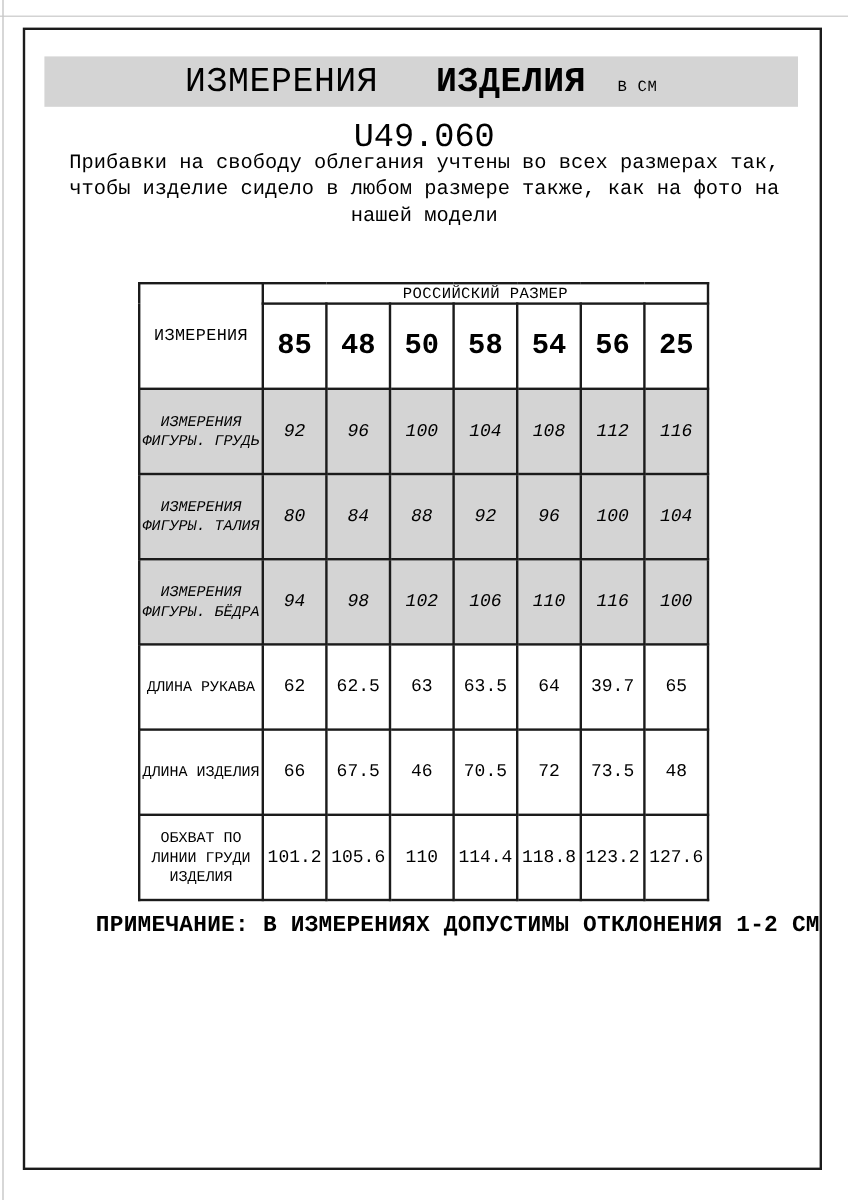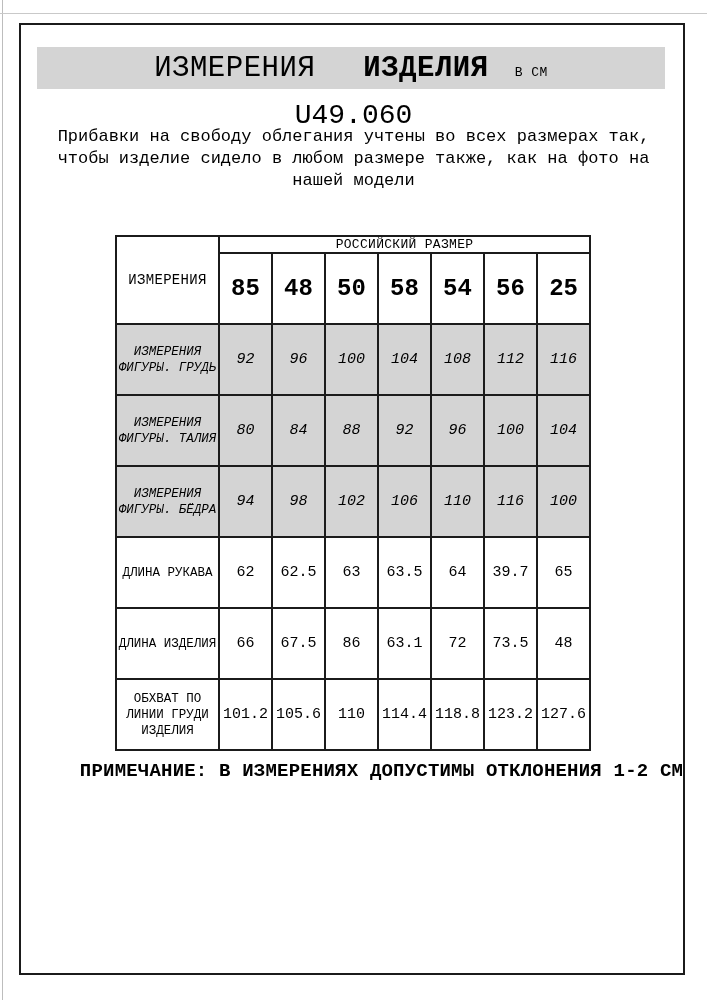--- a/index.html
+++ b/index.html
@@ -152,22 +152,22 @@
         <td class="val">63</td>
         <td class="val">63.5</td>
         <td class="val">64</td>
         <td class="val">39.7</td>
         <td class="val">65</td>
       </tr>
       <tr class="r-data">
         <td class="lbl">ДЛИНА ИЗДЕЛИЯ</td>
         <td class="val">66</td>
         <td class="val">67.5</td>
-        <td class="val">86</td>
-        <td class="val">63.1</td>
+        <td class="val">46</td>
+        <td class="val">70.5</td>
         <td class="val">72</td>
         <td class="val">73.5</td>
         <td class="val">48</td>
       </tr>
       <tr class="r-data">
         <td class="lbl">ОБХВАТ ПО
 ЛИНИИ ГРУДИ
 ИЗДЕЛИЯ</td>
         <td class="val">101.2</td>
         <td class="val">105.6</td>

